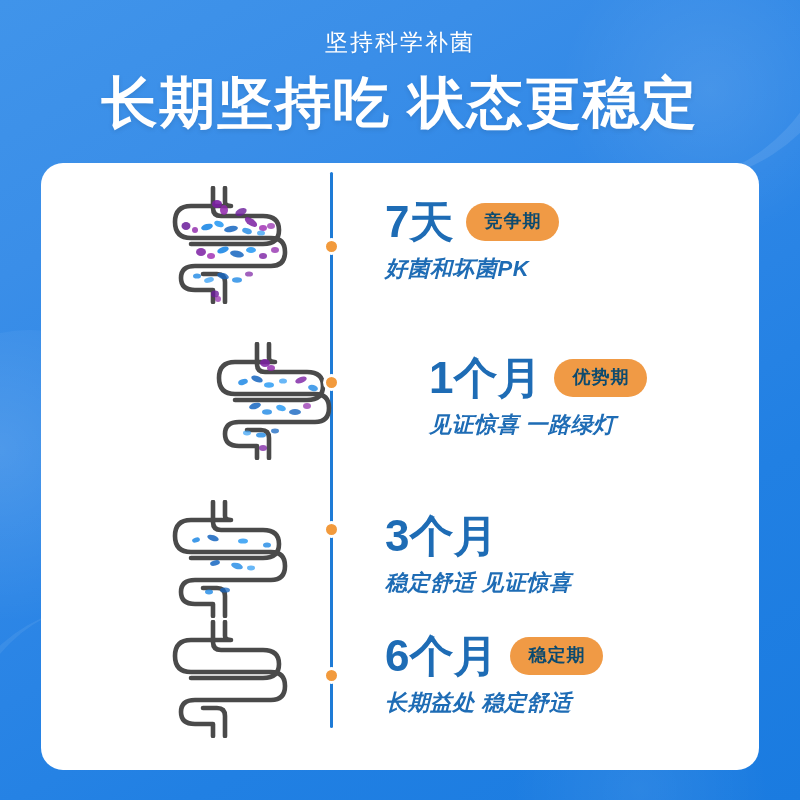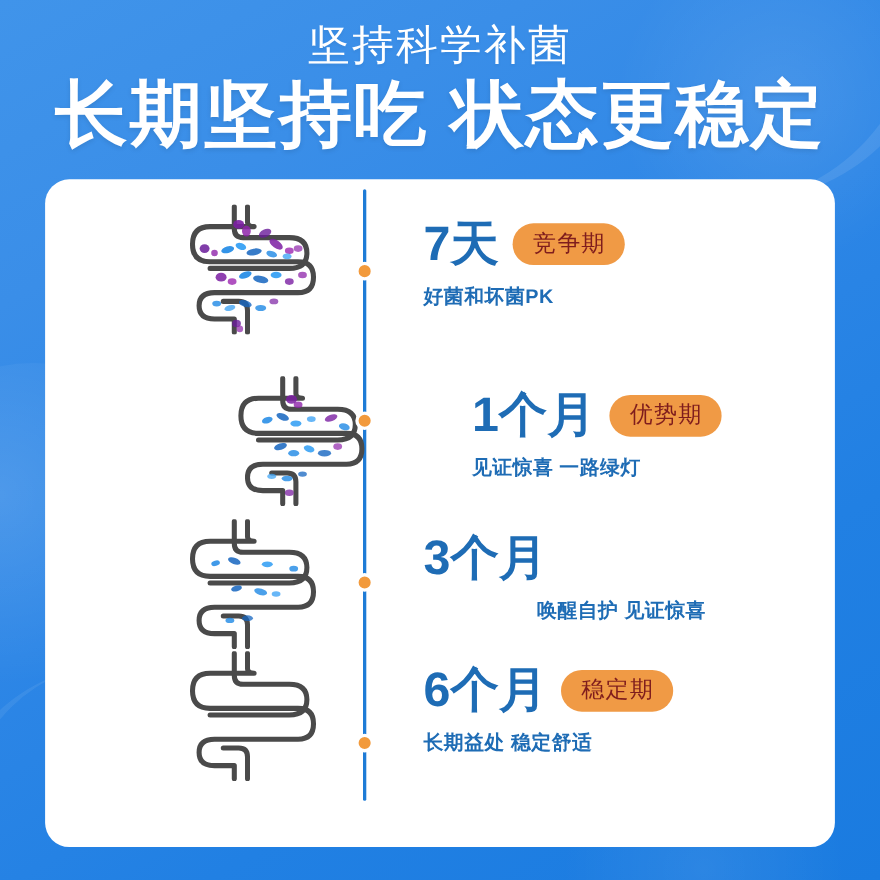--- a/index.html
+++ b/index.html
@@ -70,30 +70,30 @@
   .header {
     position: absolute;
     left: 0;
     top: 0;
     width: 800px;
     text-align: center;
     z-index: 3;
   }
   .header-sub {
     margin-top: 20px;
-    font-size: 38px;
+    font-size: 23px;
     line-height: 44px;
     color: #ffffff;
     letter-spacing: 2px;
     font-weight: 500;
     text-shadow: 0 1px 3px rgba(0,0,0,0.06);
   }
   .header-main {
     margin-top: 6px;
-    font-size: 66px;
+    font-size: 56px;
     line-height: 66px;
     color: #ffffff;
     font-weight: bold;
     letter-spacing: 2px;
     text-shadow: 0 2px 5px rgba(0,0,0,0.10);
   }
 
   
   .card {
     position: absolute;
@@ -164,37 +164,38 @@
     font-size: 44px;
     line-height: 48px;
     font-weight: bold;
     color: #1E6CB5;
     letter-spacing: 0px;
     white-space: nowrap;
   }
   .badge {
     margin-left: 13px;
     background: #F09A45;
-    color: #7f1d1d;
-    font-size: 21px;
-    font-weight: normal;
+    color: #0c4a6e;
+    font-size: 18px;
+    font-weight: bold;
     line-height: 21px;
     padding: 8px 18px 9px 18px;
     border-radius: 20px;
     letter-spacing: 1px;
     white-space: nowrap;
   }
   .sub-line {
     margin-top: 7px;
-    font-size: 18px;
+    font-size: 22px;
     line-height: 32px;
     font-weight: bold;
     color: #1E6CB5;
     letter-spacing: 0.5px;
     white-space: nowrap;
+    font-style: italic;
   }
 </style>
 </head>
 <body>
 
 <div id="poster">
 
   <div class="bg-blob blob-a"></div>
   <div class="bg-blob blob-b"></div>
   <div class="bg-blob blob-c"></div>
@@ -294,21 +295,21 @@
     </div>
     <div class="row-text">
       <div class="title-line">
         <span class="big-num">1个月</span>
         <span class="badge">优势期</span>
       </div>
       <div class="sub-line">见证惊喜 一路绿灯</div>
     </div>
   </div>
 
-  <div class="row" style="top:472px;text-align:center;">
+  <div class="row" style="top:500px;">
     <div class="gut-wrap">
       <svg viewBox="0 0 160 118" xmlns="http://www.w3.org/2000/svg">
         <g fill="none" stroke="#4A4A4A" stroke-width="4.6" stroke-linecap="round" stroke-linejoin="round">
           <path d="M62 2 L62 22 Q62 30 70 30 L112 30 Q128 30 128 44 Q128 58 112 58 L40 58"></path>
           <path d="M74 2 L74 16 Q74 20 80 20 L40 20 Q24 20 24 36 Q24 52 40 52 L120 52 Q134 52 134 66 Q134 80 120 80 L44 80 Q30 80 30 92 Q30 104 44 104 L62 104 L62 116"></path>
           <path d="M74 116 L74 96 Q74 88 66 88 L52 88"></path>
         </g>
         <g>
           <ellipse cx="45" cy="40" rx="4" ry="2.4" fill="#1E88E5" opacity="0.85" transform="rotate(-16 45 40)"></ellipse>
           <ellipse cx="62" cy="38" rx="6" ry="2.8" fill="#1565C0" opacity="0.85" transform="rotate(20 62 38)"></ellipse>
@@ -319,25 +320,25 @@
           <ellipse cx="100" cy="68" rx="4" ry="2.4" fill="#42A5F5" opacity="0.8"></ellipse>
           <ellipse cx="58" cy="92" rx="4" ry="2.4" fill="#1E88E5" opacity="0.8"></ellipse>
           <ellipse cx="74" cy="90" rx="5" ry="2.6" fill="#1565C0" opacity="0.75"></ellipse>
         </g>
       </svg>
     </div>
     <div class="row-text">
       <div class="title-line">
         <span class="big-num">3个月</span>
       </div>
-      <div class="sub-line">唤醒自护 见证惊喜</div>
-    </div>
-  </div>
-
-  <div class="row" style="top:592px;">
+      <div class="sub-line">稳定舒适 见证惊喜</div>
+    </div>
+  </div>
+
+  <div class="row" style="top:620px;">
     <div class="gut-wrap">
       <svg viewBox="0 0 160 118" xmlns="http://www.w3.org/2000/svg">
         <g fill="none" stroke="#4A4A4A" stroke-width="4.6" stroke-linecap="round" stroke-linejoin="round">
           <path d="M62 2 L62 22 Q62 30 70 30 L112 30 Q128 30 128 44 Q128 58 112 58 L40 58"></path>
           <path d="M74 2 L74 16 Q74 20 80 20 L40 20 Q24 20 24 36 Q24 52 40 52 L120 52 Q134 52 134 66 Q134 80 120 80 L44 80 Q30 80 30 92 Q30 104 44 104 L62 104 L62 116"></path>
           <path d="M74 116 L74 96 Q74 88 66 88 L52 88"></path>
         </g>
       </svg>
     </div>
     <div class="row-text">

